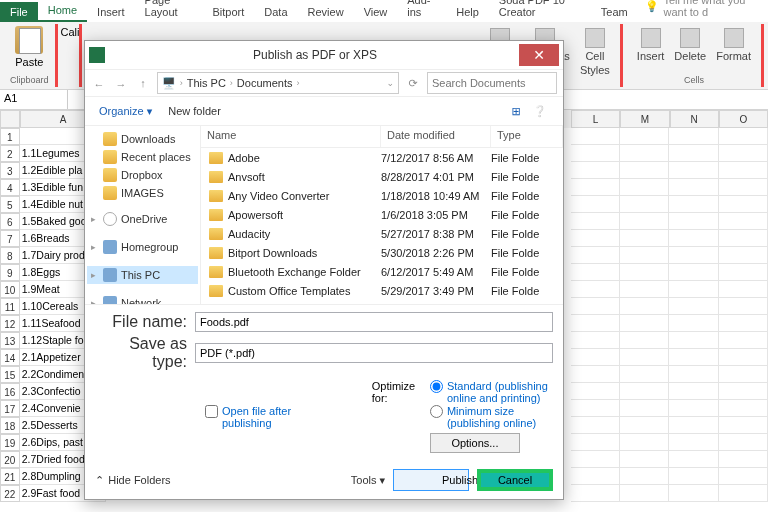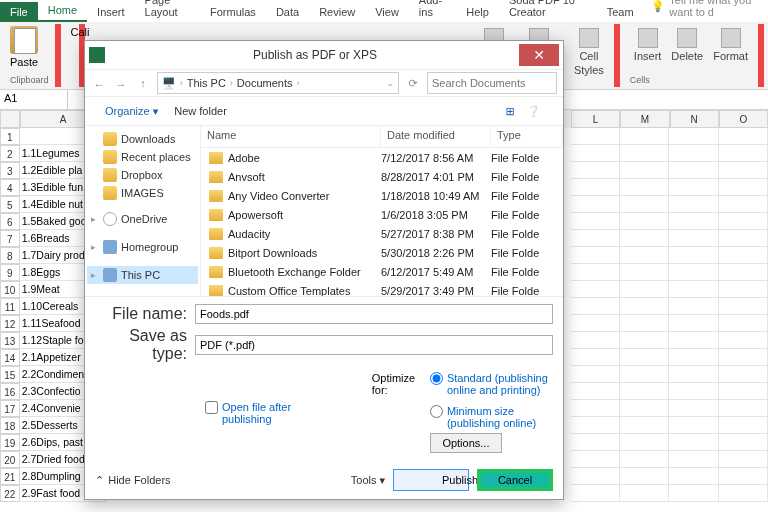--- a/index.html
+++ b/index.html
@@ -4,21 +4,21 @@
 <style>
 * { margin: 0; padding: 0; box-sizing: border-box; font-family: "Segoe UI", Tahoma, sans-serif; font-size: 11px; }
 body { width: 768px; height: 512px; background: #fff; overflow: hidden; position: relative; }
 
 
 .ribbon-tabs { display: flex; background: #fff; height: 22px; align-items: flex-end; }
 .ribbon-tab { padding: 4px 10px; color: #444; cursor: pointer; font-size: 11px; }
 .ribbon-tab.file { background: #217346; color: #fff; }
 .ribbon-tab.active { background: #fff; color: #217346; border-bottom: 2px solid #217346; }
 .ribbon-content { height: 68px; background: #f3f3f3; border-bottom: 1px solid #d4d4d4; display: flex; padding: 2px 4px; gap: 4px; }
-.ribbon-group { display: flex; flex-direction: column; align-items: flex-start; border-right: 6px solid #ef4444; padding: 2px 6px; }
+.ribbon-group { display: flex; flex-direction: column; align-items: center; border-right: 3px solid #ef4444; padding: 2px 6px; }
 .ribbon-group-label { font-size: 9px; color: #666; margin-top: auto; }
 .paste-block { display: flex; flex-direction: column; align-items: center; gap: 2px; }
 .paste-icon { width: 28px; height: 28px; background: linear-gradient(#d9b36c,#c59a4a); border-radius: 3px; position: relative; }
 .paste-icon::after { content:""; position:absolute; top:2px; left:4px; width:20px; height:24px; background:#fff; border:1px solid #999; }
 .ribbon-btn { display:flex; flex-direction:column; align-items:center; gap:2px; padding:2px 4px; font-size:10px; color:#444; }
 .ribbon-icon { width:20px; height:20px; background:#d4d4d4; border:1px solid #aaa; }
 .tell-me { color:#888; font-size:11px; margin-left:auto; padding:4px 8px; display:flex; align-items:center; gap:4px; }
 
 
 .namebar { display:flex; height:20px; border-bottom:1px solid #d4d4d4; }
@@ -41,21 +41,21 @@
 .dlg-titlebar { height:28px; display:flex; align-items:center; padding:0 4px; }
 .dlg-appicon { width:16px; height:16px; background:#217346; margin-right:6px; }
 .dlg-title { flex:1; text-align:center; font-size:12px; color:#333; }
 .dlg-close { width:40px; height:22px; background:#c75050; color:#fff; display:flex; align-items:center; justify-content:center; font-size:14px; cursor:pointer; }
 .dlg-nav { height:28px; border-top:1px solid #eee; border-bottom:1px solid #eee; display:flex; align-items:center; padding:0 6px; gap:6px; }
 .nav-btn { width:16px; height:16px; color:#888; display:flex; align-items:center; justify-content:center; cursor:pointer; }
 .breadcrumb { flex:1; display:flex; align-items:center; gap:4px; border:1px solid #ccc; height:22px; padding:0 4px; }
 .bc-item { font-size:11px; color:#333; }
 .bc-sep { color:#999; font-size:9px; }
 .search-box { width:130px; height:22px; border:1px solid #ccc; padding:0 4px; color:#888; font-size:11px; }
-.dlg-toolbar { height:28px; display:flex; align-items:center; padding:0 20px; gap:16px; }
+.dlg-toolbar { height:28px; display:flex; align-items:center; padding:0 14px; gap:16px; }
 .organize { color:#1a5fb4; font-size:11px; cursor:pointer; }
 .newfolder { color:#333; font-size:11px; cursor:pointer; }
 .dlg-toolbar-right { margin-left:auto; display:flex; gap:6px; }
 .tb-icon { width:18px; height:18px; color:#1a5fb4; display:flex; align-items:center; justify-content:center; }
 
 .dlg-body { flex:1; display:flex; border-top:1px solid #eee; overflow:hidden; }
 .tree { width:116px; border-right:1px solid #eee; padding:4px 2px; overflow:hidden; }
 .tree-item { display:flex; align-items:center; gap:4px; padding:2px 4px; font-size:11px; color:#333; cursor:pointer; }
 .tree-item.selected { background:#cce8ff; }
 .tree-icon { width:14px; height:14px; display:inline-block; }
@@ -78,37 +78,37 @@
 
 .dlg-bottom { border-top:1px solid #eee; padding:4px 10px; }
 .form-row { display:flex; align-items:center; margin:3px 0; }
 .form-label { width:100px; text-align:right; padding-right:8px; font-size:16px; color:#333; }
 .form-input { flex:1; height:20px; border:1px solid #abadb3; padding:0 4px; font-size:11px; background:#fff; }
 .opts-row { display:flex; padding:6px 0 4px 110px; gap:20px;align-items:center; }
 .opt-col { display:flex; flex-direction:column; gap:3px; font-size:11px; }
 .checkbox-row { display:flex; align-items:flex-start; gap:4px; }
 .link-text { color:#0066cc; }
 .radio-row { display:flex; align-items:flex-start; gap:4px; }
-.options-btn { width:72px; height:20px; border:1px solid #aaa; background:#f0f0f0; font-size:11px; margin-top:4px; align-self:flex-end; }
+.options-btn { width:90px; height:20px; border:1px solid #aaa; background:#f0f0f0; font-size:11px; margin-top:4px; align-self:flex-end; }
 .dlg-footer { display:flex; align-items:center; padding:8px 10px; gap:8px; }
 .hide-folders { display:flex; align-items:center; gap:4px; font-size:11px; color:#333; cursor:pointer; }
 .footer-spacer { flex:1; }
 .tools { font-size:11px; color:#333; display:flex; align-items:center; gap:3px; }
 .btn { width:76px; height:22px; border:4px solid #22c55e; background:#14b8a6; font-size:11px; cursor:pointer; }
 .btn.primary { border:1px solid #3399ff; background:#eaf3fc;padding-left:48px; }
 </style>
 </head>
 <body>
 
 <div class="ribbon-tabs">
   <div class="ribbon-tab file">File</div>
   <div class="ribbon-tab active">Home</div>
   <div class="ribbon-tab">Insert</div>
   <div class="ribbon-tab">Page Layout</div>
-  <div class="ribbon-tab">Formulas</div>
+  <div class="ribbon-tab">Bitport</div>
   <div class="ribbon-tab">Data</div>
   <div class="ribbon-tab">Review</div>
   <div class="ribbon-tab">View</div>
   <div class="ribbon-tab">Add-ins</div>
   <div class="ribbon-tab">Help</div>
   <div class="ribbon-tab">Soda PDF 10 Creator</div>
   <div class="ribbon-tab">Team</div>
   <div class="tell-me">💡 <span>Tell me what you want to d</span></div>
 </div>
 
@@ -561,21 +561,21 @@
         </label>
       </div>
       <div class="opt-col" style="margin-left:30px">
         <div style="display:flex; gap:6px">
           <span>Optimize for:</span>
           <div>
             <label class="radio-row">
               <input type="radio" name="opt" checked="" style="">
               <span class="link-text" style="max-width:130px">Standard (publishing online and printing)</span>
             </label>
-            <label class="radio-row" style="margin-top:9px">
+            <label class="radio-row" style="margin-top:1px">
               <input type="radio" name="opt" style="">
               <span class="link-text" style="max-width:130px">Minimum size (publishing online)</span>
             </label>
             <button class="options-btn">Options...</button>
           </div>
         </div>
       </div>
     </div>
   </div>
   <div class="dlg-footer">

